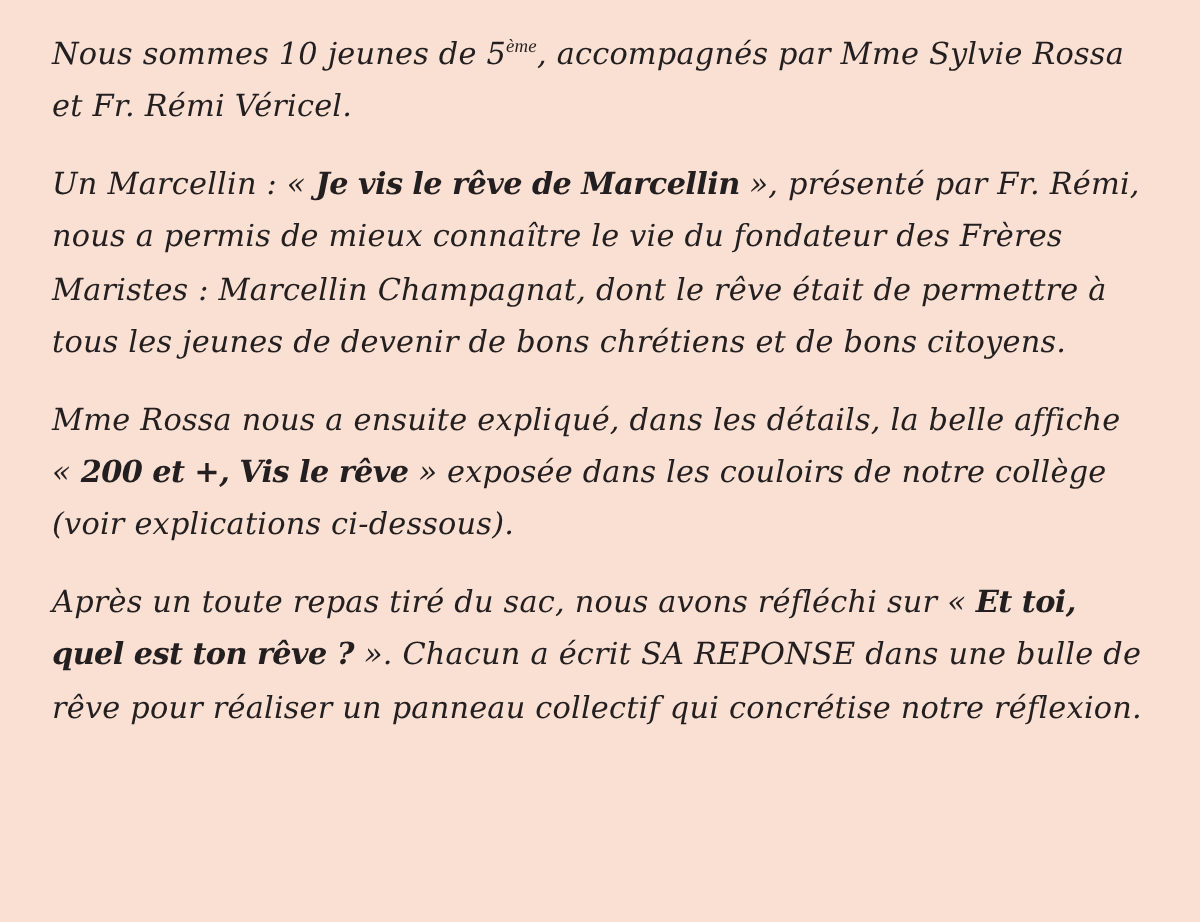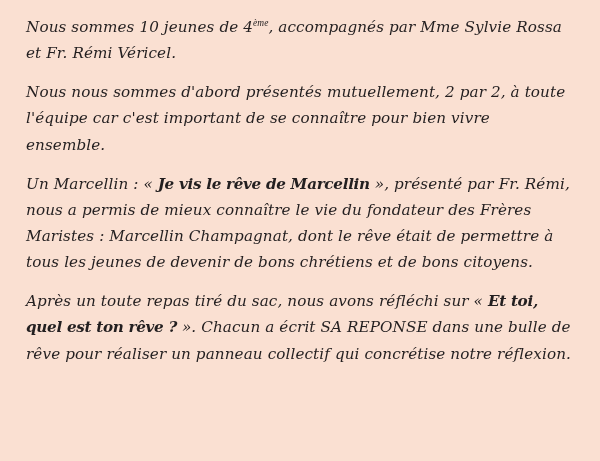--- a/index.html
+++ b/index.html
@@ -41,28 +41,28 @@
     vertical-align: super;
     line-height: 0;
     font-family: Liberation Serif, serif;
   }
 </style>
 </head>
 <body>
 
 <div class="page">
   <p class="para">
-    <span>Nous sommes 10 jeunes de 4</span><sup>ème</sup><span>, accompagnés par Mme Sylvie Rossa  et Fr. Rémi Véricel.</span>
+    <span>Nous sommes 10 jeunes de 5</span><sup>ème</sup><span>, accompagnés par Mme Sylvie Rossa  et Fr. Rémi Véricel.</span>
   </p>
 
-  <p class="para">
-    <span>Nous nous sommes d'abord présentés mutuellement, 2 par 2,  à toute l'équipe  car c'est important de se connaître pour bien vivre ensemble.</span>
-  </p>
 
   <p class="para">
     <span>Un Marcellin : « </span><span class="b">Je vis le rêve de Marcellin</span><span> », présenté par Fr. Rémi, nous a permis de mieux connaître le vie du fondateur des Frères Maristes : Marcellin Champagnat, dont le rêve était de permettre à tous les jeunes de devenir de bons chrétiens et de bons citoyens.</span>
   </p>
 
+  <p class="para">
+    <span>Mme Rossa nous a ensuite expliqué, dans les détails, la belle affiche « </span><span class="b">200 et +, Vis le rêve</span><span> » exposée  dans les couloirs de notre collège (voir explications ci-dessous).</span>
+  </p>
 
   <p class="para">
     <span>Après un toute repas tiré du sac, nous avons réfléchi sur  « </span><span class="b">Et toi, quel est ton rêve ?</span><span> ». Chacun a écrit SA REPONSE dans une bulle de rêve pour réaliser un panneau collectif qui concrétise notre réflexion.</span>
   </p>
 </div>
 
 </body></html>

